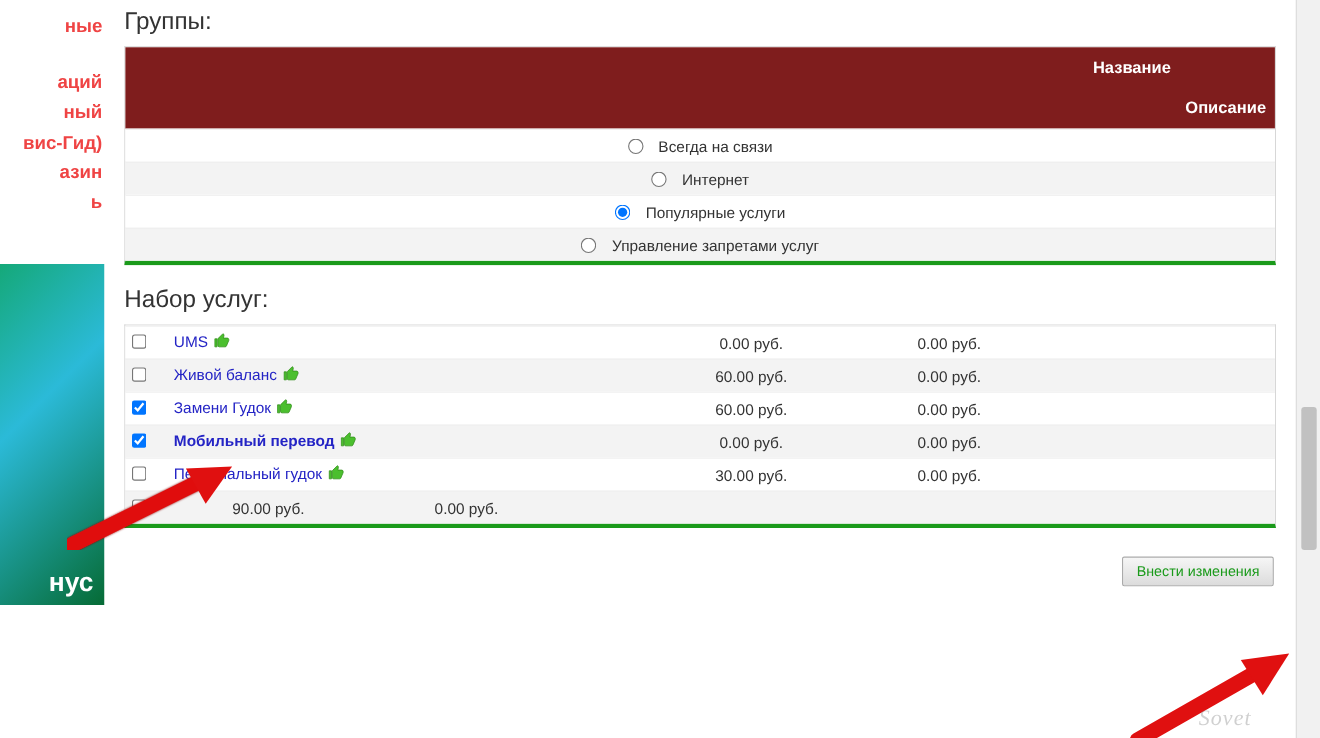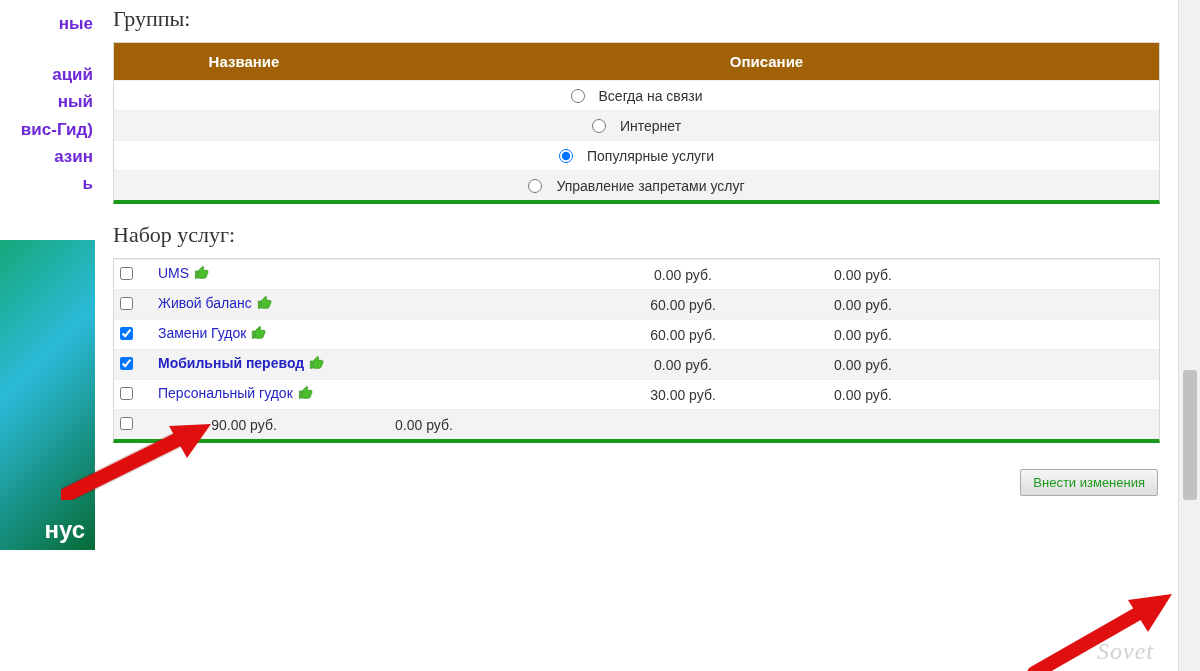--- a/index.html
+++ b/index.html
@@ -20,21 +20,21 @@
     overflow: hidden;
     background: #fff;
     position: relative;
   }
   .sidebar-links {
     padding-top: 10px;
     padding-left: 0;
   }
   .sidebar-links a {
     display: block;
-    color: #6d28d9;
+    color: #ef4444;
     font-weight: bold;
     text-decoration: none;
     font-size: 17px;
     line-height: 1.6;
     white-space: nowrap;
     text-align: right;
     padding-right: 2px;
   }
   .sidebar-banner {
     position: absolute;
@@ -57,35 +57,35 @@
   .main {
     flex: 1;
     padding: 0 18px 0 18px;
     position: relative;
   }
   h2.section-title {
     font-size: 22px;
     font-weight: normal;
     color: #333;
     margin: 6px 0 10px 0;
-    font-family: Liberation Serif, serif;
   }
   .panel {
     border: 1px solid #d7d7d7;
     border-bottom: 4px solid #1a9a1a;
     background: #fff;
     margin-bottom: 18px;
   }
   .thead {
-    background: #a16207;
+    background: #7f1d1d;
     color: #fff;
     display: flex;
-    align-items: flex-start;
+    align-items: flex-end;
     font-weight: bold;
     font-size: 15px;
+    flex-direction: column;
   }
   .thead .th { padding: 10px 8px; text-align: center; }
   .groups .th-name { width: 260px; }
   .groups .th-desc { flex: 1; }
   .row {
     display: flex;
     align-items: center;
     border-top: 1px solid #eee;
     padding: 5px 10px;
     min-height: 30px;
@@ -166,24 +166,24 @@
   
   .arrow {
     position: absolute;
     pointer-events: none;
   }
   .arrow svg { display:block; }
 
   
   .watermark {
     position: absolute;
-    right: 24px;
+    right: 40px;
     bottom: 6px;
     font-family: Georgia, serif;
-    font-size: 24px;
+    font-size: 20px;
     font-style: italic;
     color: rgba(120,120,120,0.35);
     letter-spacing: 1px;
     pointer-events: none;
   }
 </style>
 </head>
 <body>
 
 <div class="layout">

